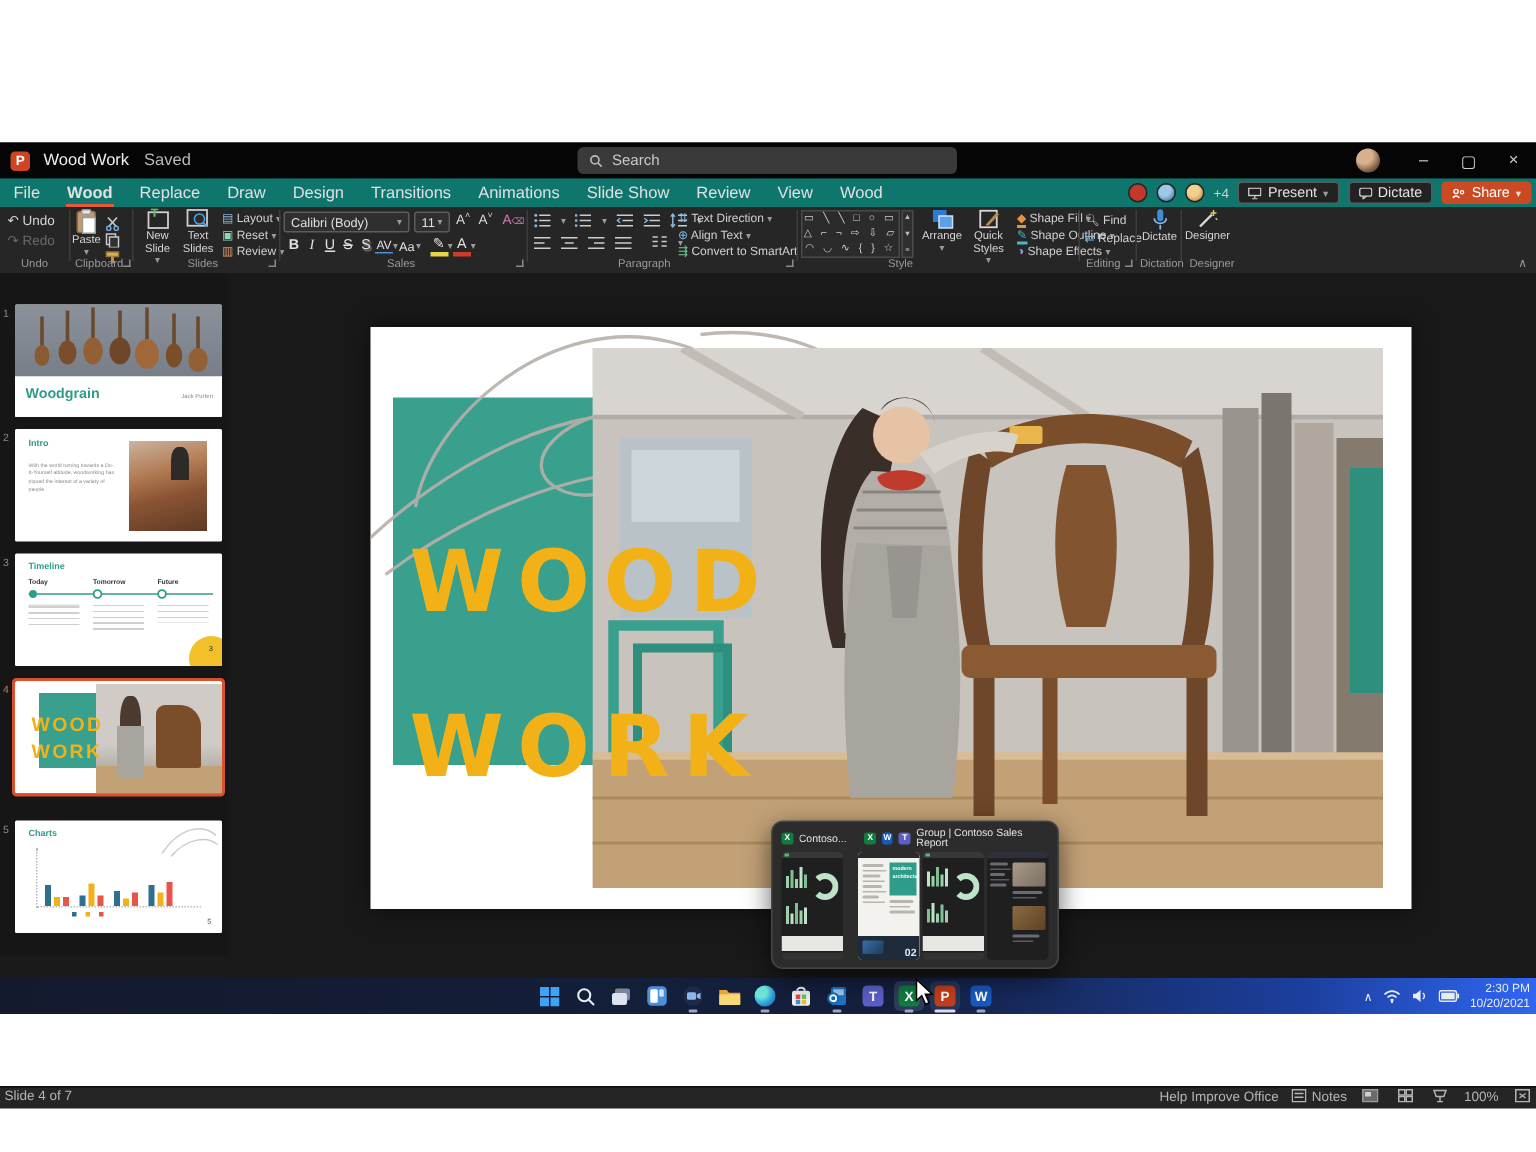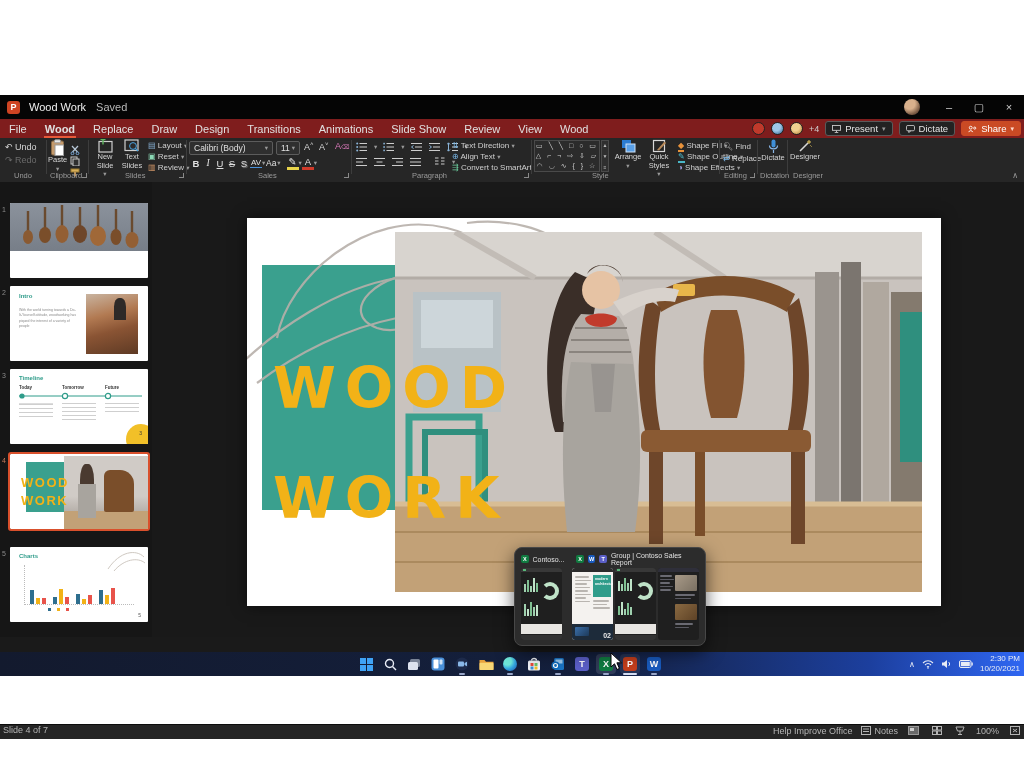--- a/index.html
+++ b/index.html
@@ -20,21 +20,21 @@
   .searchbox { position:absolute; left:385px; top:3px; width:253px; height:18px; background:#3a3a3a;
                border-radius:4px; display:flex; align-items:center; color:#c9c9c9; font-size:10px; }
   .searchbox .mag { margin:0 6px 0 8px; }
   .tb-right { position:absolute; right:0; top:0; height:24px; display:flex; align-items:center; }
   .tb-avatar { width:16px; height:16px; border-radius:50%; margin-right:14px;
                background:radial-gradient(circle at 35% 30%, #d9b08c 0 35%, #7a5a44 70%, #4a382c); }
   .winbtn { width:30px; height:24px; display:flex; align-items:center; justify-content:center;
             color:#cfcfcf; font-size:11px; }
 
   
-  .menubar { position:absolute; left:0; top:24px; width:100%; height:19px; background:#7f1d1d;
+  .menubar { position:absolute; left:0; top:24px; width:100%; height:19px; background:#0f766e;
              display:flex; align-items:flex-end; font-size:11px; color:#e0e0e0; }
   .mtab { padding:0 9px; height:19px; display:flex; align-items:center; position:relative; }
   .mtab.active { font-weight:bold; }
   .mtab.active::after { content:""; position:absolute; left:8px; right:8px; bottom:0; height:2px; background:#e8593a; }
   .menu-right { position:absolute; right:3px; top:0; height:19px; display:flex; align-items:center; gap:6px; }
   .cavatar { width:13px; height:13px; border-radius:50%; border:1px solid #222; }
   .cav1 { background:#c0392b; } .cav2 { background:radial-gradient(circle at 40% 35%, #9ec7e8 0 40%, #2a5d8a); }
   .cav3 { background:radial-gradient(circle at 40% 35%, #f0d090 0 40%, #b07830); }
   .plus4 { color:#cfcfcf; font-size:9px; }
   .hbtn { height:15px; border:1px solid #5a5a5a; border-radius:3px; background:#222;
@@ -122,20 +122,27 @@
 <body>
 
 <div class="page">
 
   <div class="win">
 
     <div class="titlebar">
       <div class="ppt-logo">P</div>
       <span class="tb-title">Wood Work</span>
       <span class="tb-saved">Saved</span>
+      <div class="searchbox">
+        <svg class="mag" width="9" height="9" viewBox="0 0 10 10">
+          <circle cx="4" cy="4" r="3" fill="none" stroke="#bbb" stroke-width="1.2"></circle>
+          <line x1="6.3" y1="6.3" x2="9" y2="9" stroke="#bbb" stroke-width="1.2"></line>
+        </svg>
+        <span>Search</span>
+      </div>
       <div class="tb-right">
         <div class="tb-avatar"></div>
         <div class="winbtn">–</div>
         <div class="winbtn">▢</div>
         <div class="winbtn">×</div>
       </div>
     </div>
 
     <div class="menubar">
       <span class="mtab">File</span>
@@ -433,20 +440,24 @@
                   <line x1="122" y1="8" x2="122" y2="30"></line>
               </g>
               <ellipse cx="18" cy="34" rx="5" ry="7" fill="#8a5a32"></ellipse>
                 <ellipse cx="35" cy="32" rx="6" ry="8" fill="#7a4e2a"></ellipse>
               <ellipse cx="52" cy="31" rx="6.5" ry="9" fill="#935f34"></ellipse>
                 <ellipse cx="70" cy="31" rx="7" ry="9" fill="#6e462a"></ellipse>
               <ellipse cx="88" cy="33" rx="8" ry="10" fill="#a06838"></ellipse>
                 <ellipse cx="106" cy="34" rx="5.5" ry="8" fill="#7a4e2a"></ellipse>
               <ellipse cx="122" cy="37" rx="6.5" ry="8" fill="#935f34"></ellipse>
             </svg>
+          </div>
+          <div style="position:absolute;left:0;top:48px;width:100%;height:27px;background:#fff">
+            <span class="teal-h" style="position:absolute;left:7px;top:6px;font-size:9.5px">Woodgrain</span>
+            <span style="position:absolute;right:6px;top:10px;font-size:4px;color:#888">Jack Purten</span>
           </div>
         </div>
 
         <div class="thumbnum" style="top:107px">2</div>
         <div class="thumb" style="top:104px">
           <span class="teal-h" style="position:absolute;left:9px;top:7px;font-size:6px">Intro</span>
           <div style="position:absolute;left:9px;top:22px;width:58px;font-size:3.5px;color:#8a8a8a;line-height:1.5">With the world turning towards a Do-It-Yourself attitude, woodworking has piqued the interest of a variety of people</div>
           <div style="position:absolute;left:76px;top:8px;width:52px;height:60px;background:linear-gradient(165deg,#c9b4a0 0%,#b27a52 35%,#8a5434 60%,#5e3a24 100%)">
             <div style="position:absolute;left:28px;top:4px;width:12px;height:22px;background:#2e2a28;border-radius:40% 40% 0 0"></div>
           </div>

